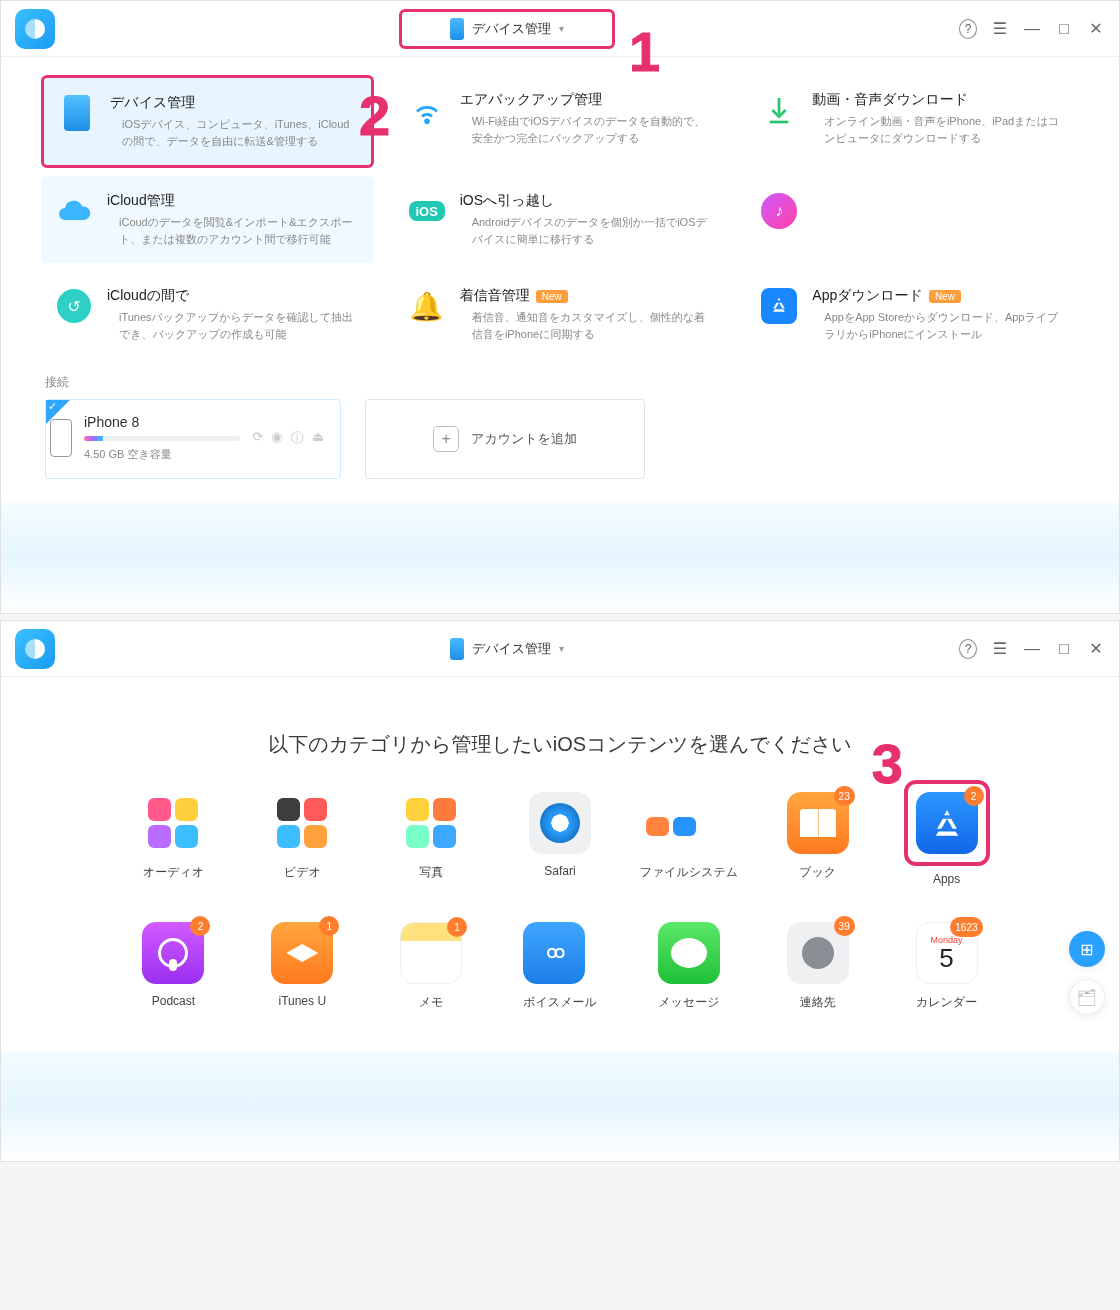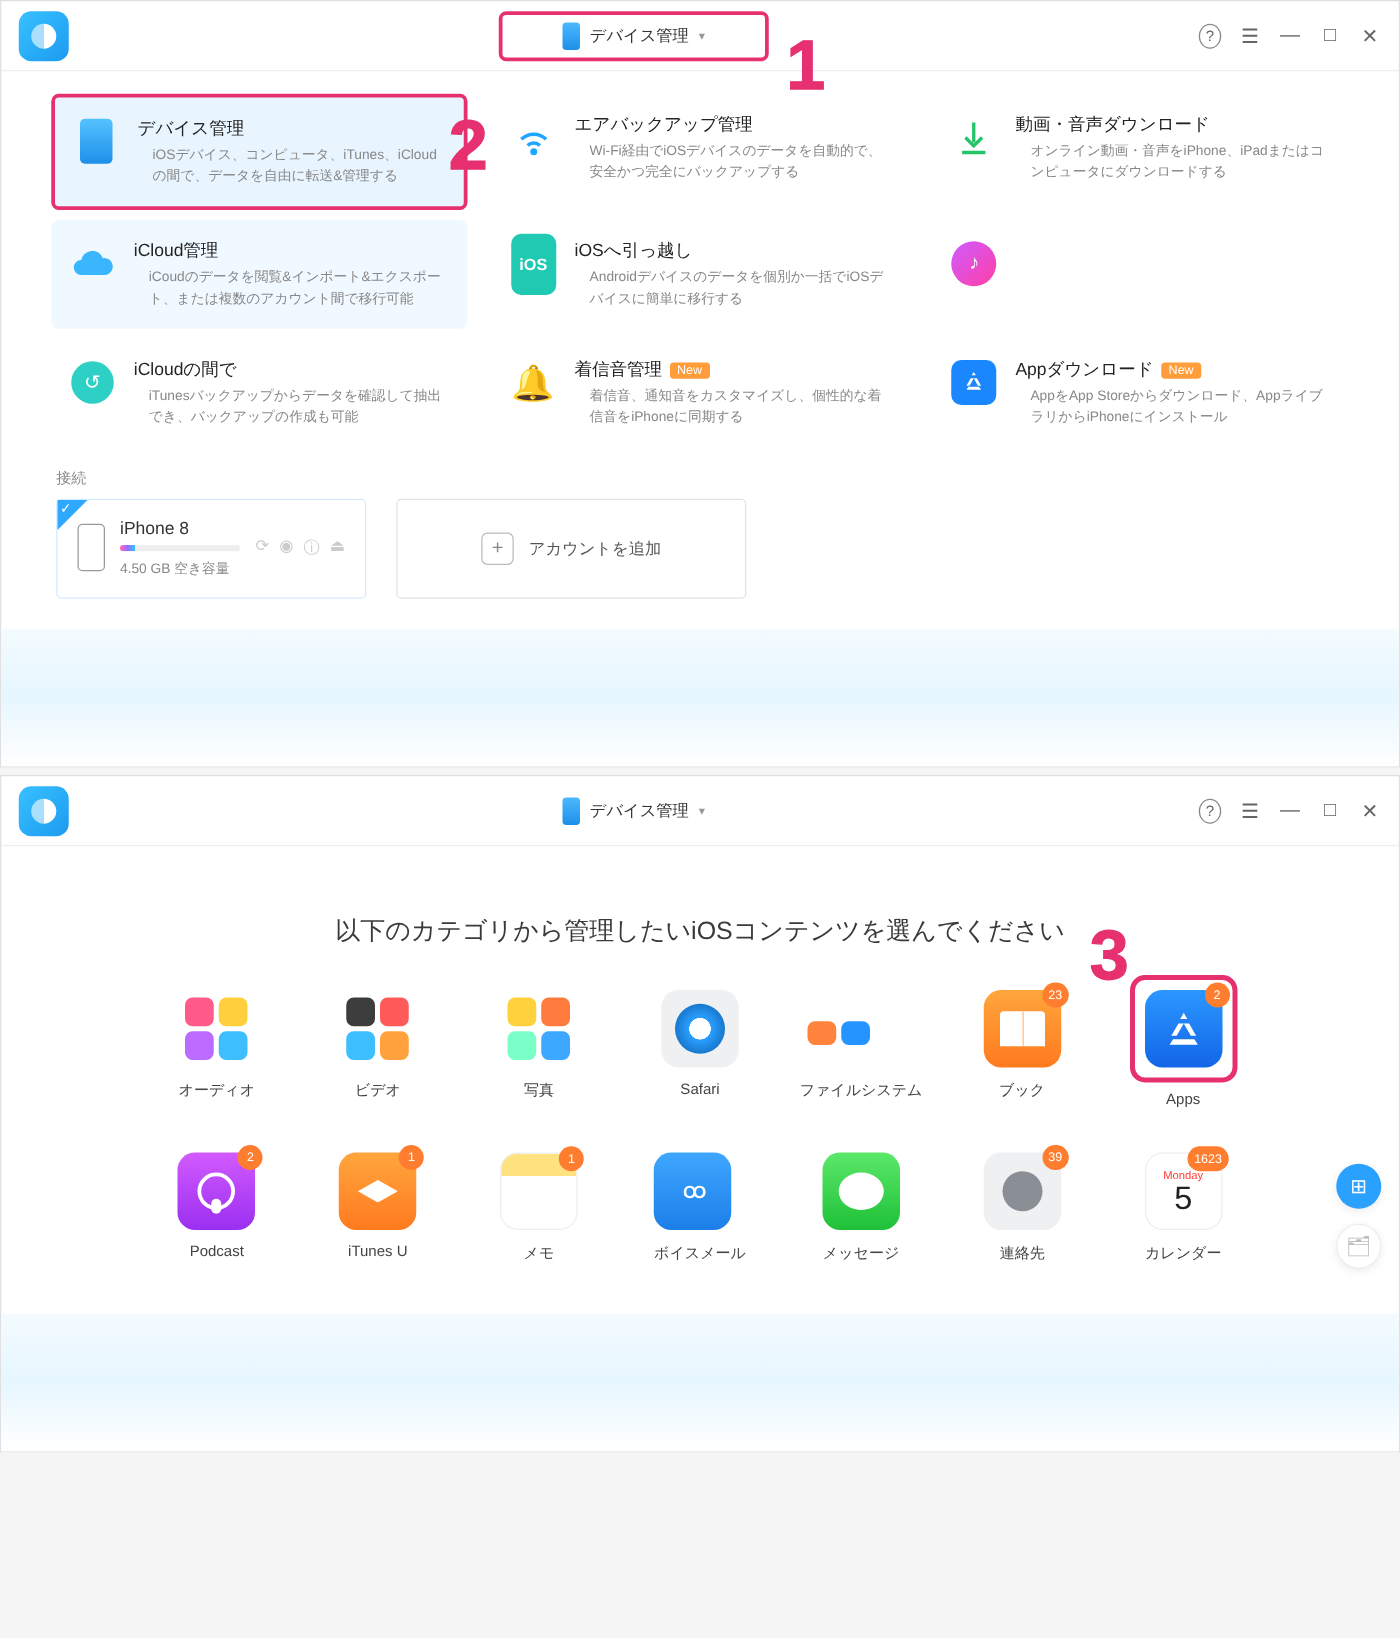--- a/index.html
+++ b/index.html
@@ -25,29 +25,29 @@
 .card .ficon { width: 38px; height: 38px; flex: 0 0 38px; border-radius: 8px; display: flex; align-items: center; justify-content: center; }
 .card .txt { flex: 1; }
 .card .ftitle { font-size: 14px; color: #222; margin-bottom: 4px; display: flex; align-items: center; gap: 6px; }
 .card .fdesc { font-size: 11px; color: #888; line-height: 1.5; margin-left: 12px; }
 .badge-new { background: #ff9d3a; color: #fff; font-size: 10px; padding: 1px 6px; border-radius: 3px; }
 
 .ic-phone { background: linear-gradient(180deg,#54c2ff,#1d8fe8); border-radius: 4px; width: 26px; height: 36px; }
 .ic-wifi { color: #1fa7ff; }
 .ic-down { color: #25c46a; }
 .ic-cloud { color: #3ab6ff; }
-.ic-ios { background: #1fc9b2; color: #fff; border-radius: 8px; width: 36px; height: 49px; font-size: 13px; font-weight: 700; display: flex; align-items: center; justify-content: center; }
+.ic-ios { background: #1fc9b2; color: #fff; border-radius: 8px; width: 36px; height: 20px; font-size: 13px; font-weight: 700; display: flex; align-items: center; justify-content: center; }
 .ic-itunes { background: linear-gradient(135deg,#cf5bff,#ff3fa5); color: #fff; border-radius: 50%; width: 36px; height: 36px; display: flex; align-items: center; justify-content: center; }
 .ic-clock { background: #2ed0c5; color: #fff; border-radius: 50%; width: 34px; height: 34px; display: flex; align-items: center; justify-content: center; }
 .ic-bell { color: #8a52ff; font-size: 28px; }
 .ic-app { background: #1a87ff; border-radius: 8px; width: 36px; height: 36px; display: flex; align-items: center; justify-content: center; }
 
 .section-label { font-size: 12px; color: #888; padding: 10px 0 8px 44px; }
 .devrow { display: flex; gap: 24px; padding: 0 44px 24px 44px; }
-.devcard { width: 248px; border: 1px solid #d4ecff; border-radius: 4px; padding: 14px 16px 16px 16px; position: relative; }
+.devcard { width: 296px; border: 1px solid #d4ecff; border-radius: 4px; padding: 14px 16px 16px 4px; position: relative; }
 .devcard .chk { position: absolute; top: 0; left: 0; width: 0; height: 0; border-top: 24px solid #2fa8ff; border-right: 24px solid transparent; }
 .devcard .chk::after { content: "✓"; position: absolute; top: -24px; left: 2px; color: #fff; font-size: 11px; }
 .devcard .devinner { display: flex; gap: 12px; align-items: center; }
 .devphone { width: 22px; height: 38px; border: 1.5px solid #999; border-radius: 4px; position: relative; }
 .devphone::after { content: ""; position: absolute; top: 4px; left: 50%; width: 10px; height: 10px; border-radius: 50%; background: #333; transform: translateX(-50%); display: none; }
 .devphone .apple { position: absolute; top: 50%; left: 50%; transform: translate(-50%,-50%); font-size: 12px; color: #666; }
 .devinfo { flex: 1; }
 .devname { font-size: 14px; color: #333; font-weight: 500; }
 .devbar { height: 5px; background: #eee; border-radius: 3px; margin: 6px 0; overflow: hidden; }
 .devbar > div { height: 100%; width: 12%; background: linear-gradient(90deg,#ff6fb1,#9a6bff,#30c5ff); }

